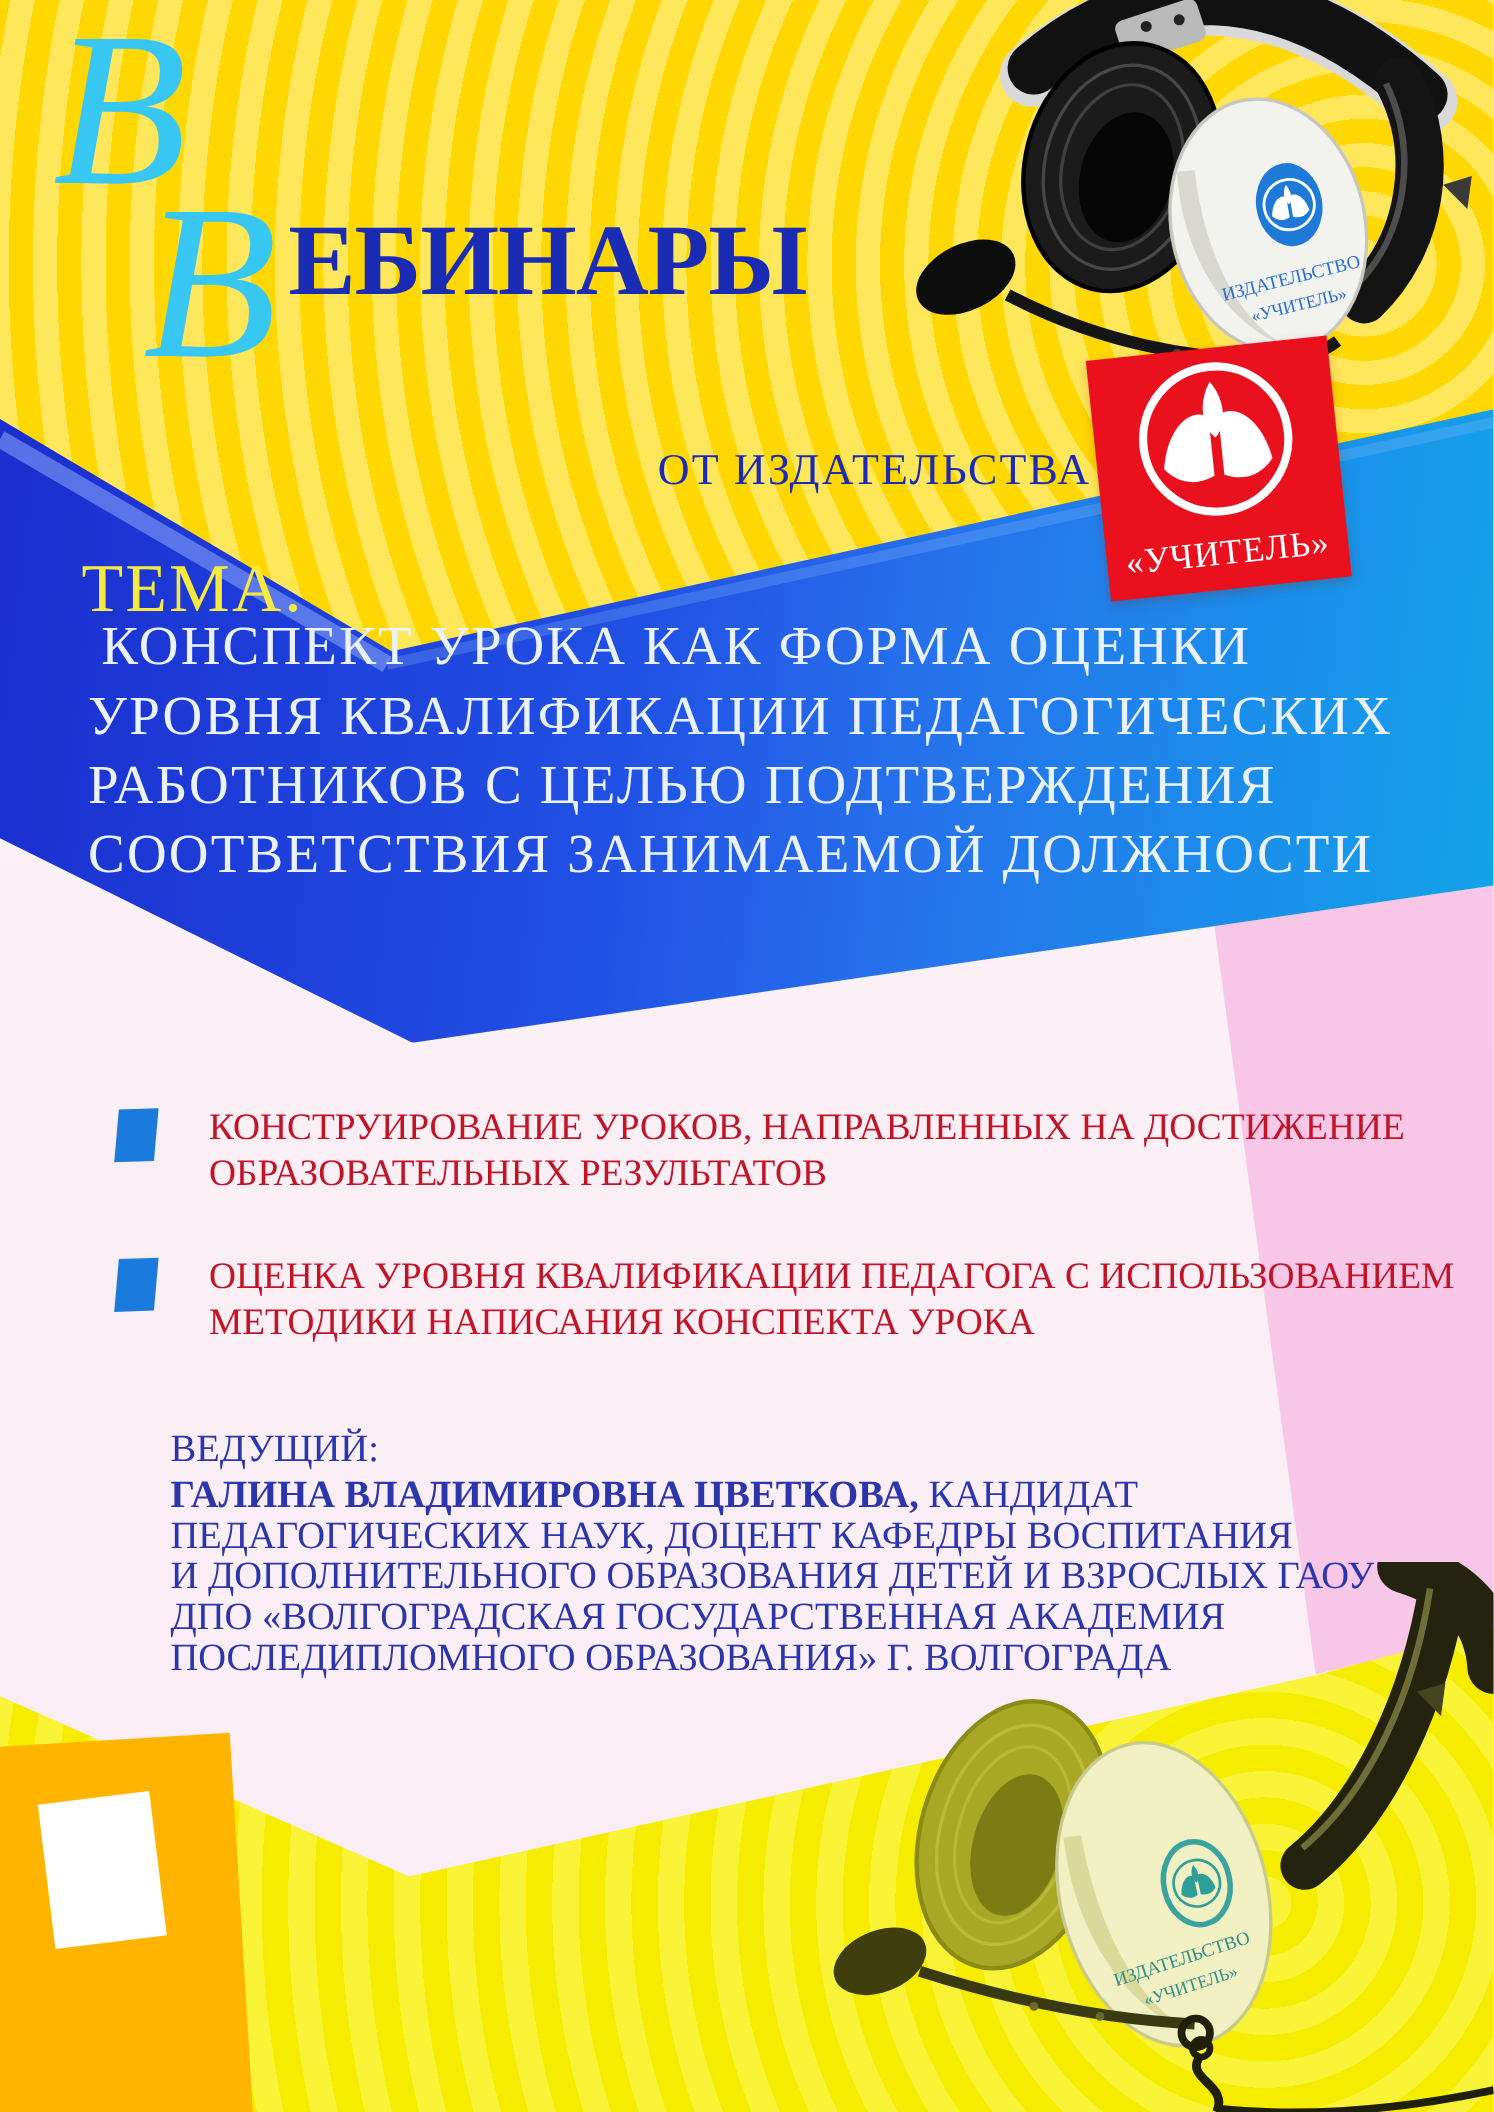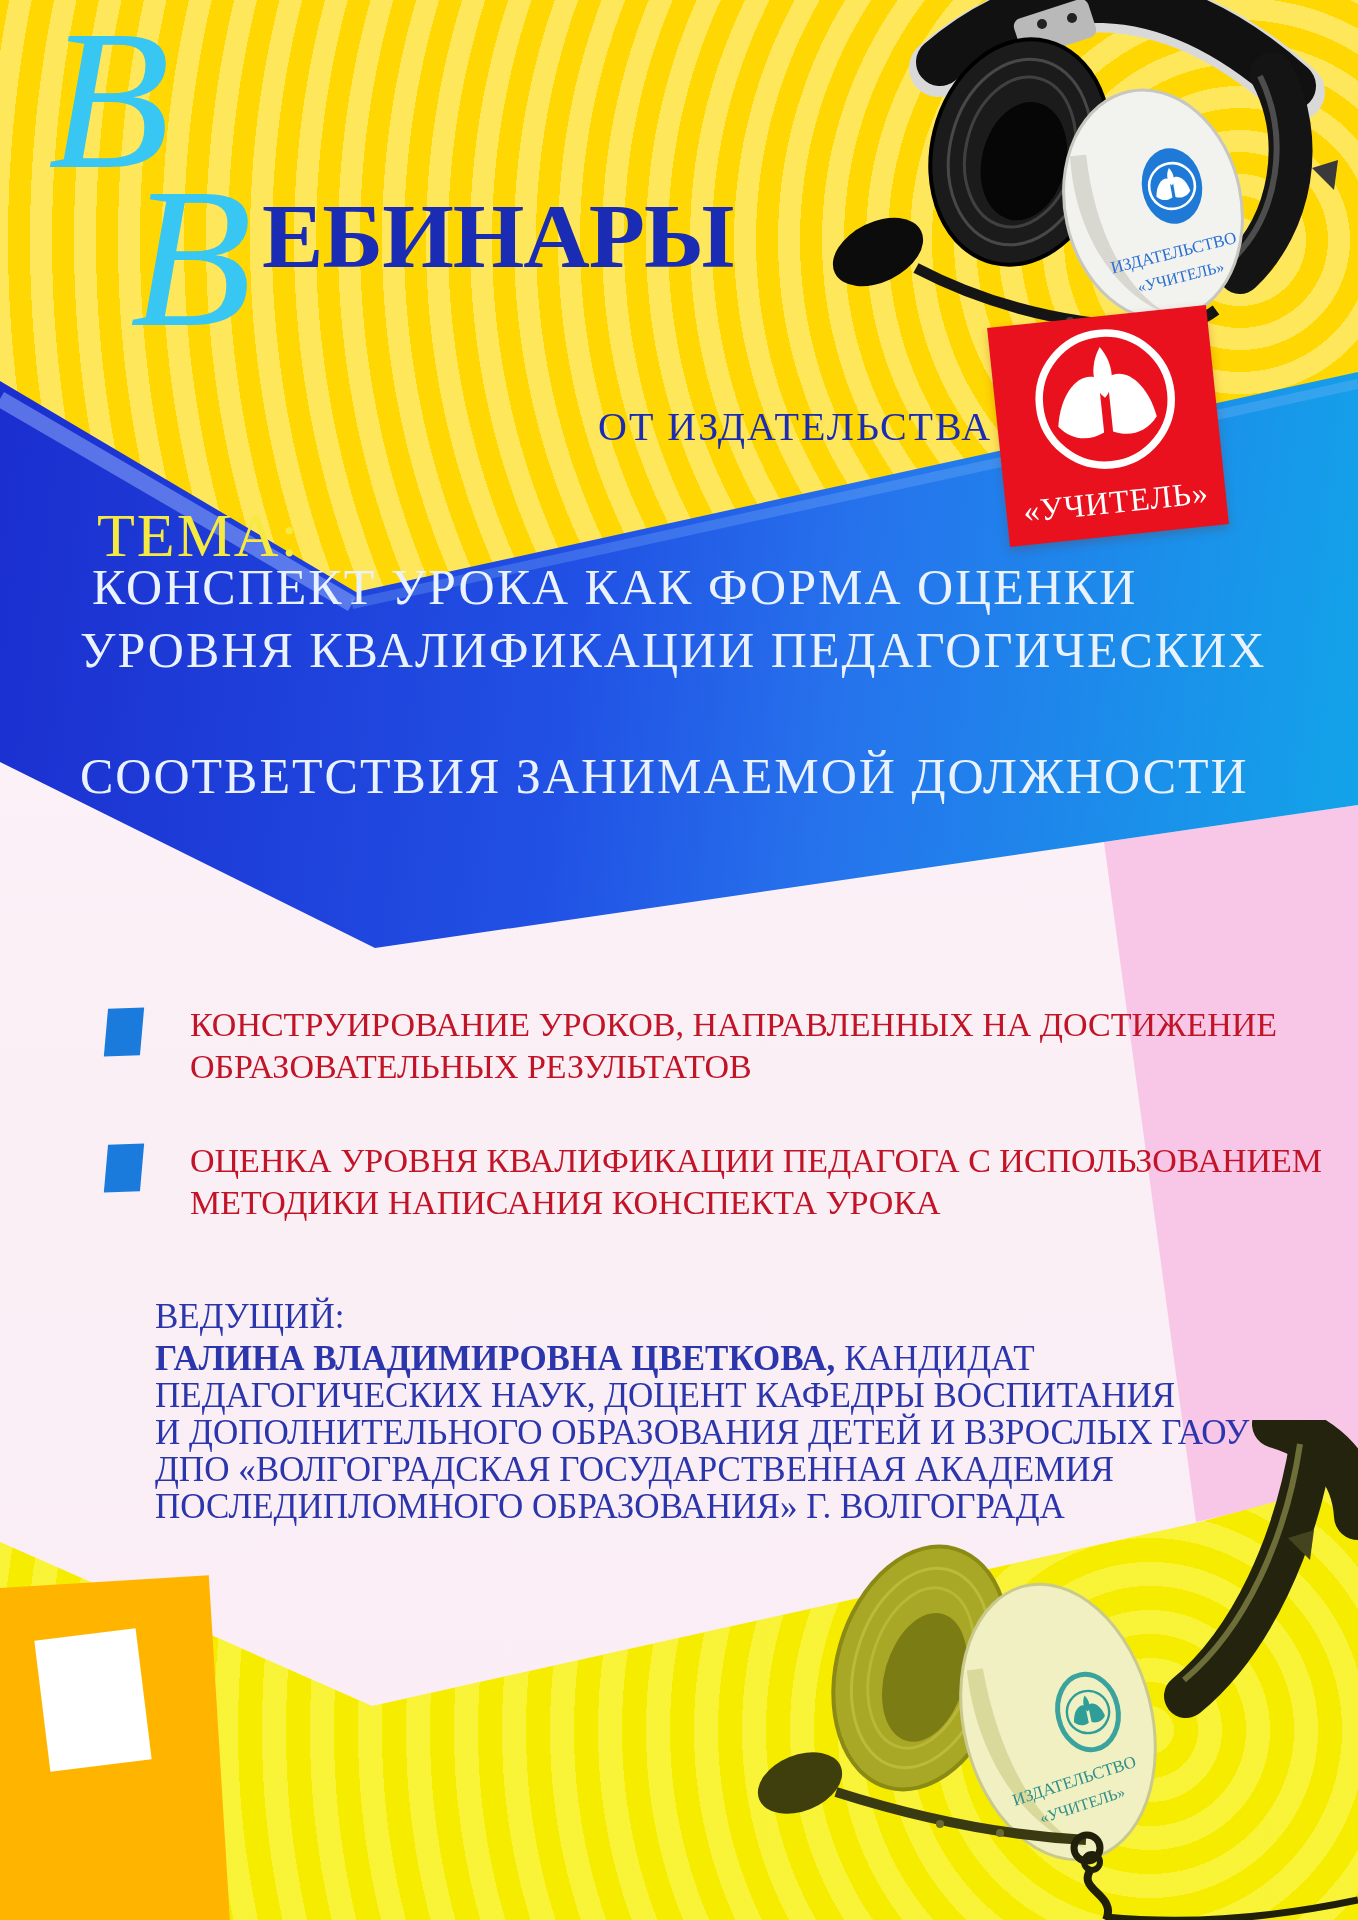--- a/index.html
+++ b/index.html
@@ -164,23 +164,24 @@
 
   <div class="abs logo">
     <svg width="150" height="150" style="position:absolute;left:35px;top:8px" viewBox="-50 -50 100 100">
       <g color="#ffffff">
           <use href="#emblem" x="-50" y="-50" width="100" height="100"></use>
         </g>
     </svg>
     <div class="logo-name">«УЧИТЕЛЬ»</div>
   </div>
 
-  <div class="abs tema" style="left:97px;top:500px">ТЕМА:</div>
+  <div class="abs tema" style="left:74px;top:500px">ТЕМА:</div>
   <div class="abs topic-line" style="left:92px;top:556px">КОНСПЕКТ УРОКА КАК ФОРМА ОЦЕНКИ</div>
   <div class="abs topic-line" style="left:80px;top:619px">УРОВНЯ КВАЛИФИКАЦИИ ПЕДАГОГИЧЕСКИХ</div>
+  <div class="abs topic-line" style="left:80px;top:682px">РАБОТНИКОВ С ЦЕЛЬЮ ПОДТВЕРЖДЕНИЯ</div>
   <div class="abs topic-line" style="left:80px;top:745px">СООТВЕТСТВИЯ ЗАНИМАЕМОЙ ДОЛЖНОСТИ</div>
 
   <div class="abs bullet-marker" style="left:106px;top:1008px"></div>
   <div class="abs bullet-text" style="left:190px;top:1004px">КОНСТРУИРОВАНИЕ УРОКОВ, НАПРАВЛЕННЫХ НА ДОСТИЖЕНИЕ</div>
   <div class="abs bullet-text" style="left:190px;top:1046px">ОБРАЗОВАТЕЛЬНЫХ РЕЗУЛЬТАТОВ</div>
 
   <div class="abs bullet-marker" style="left:106px;top:1144px"></div>
   <div class="abs bullet-text" style="left:190px;top:1140px">ОЦЕНКА УРОВНЯ КВАЛИФИКАЦИИ ПЕДАГОГА С ИСПОЛЬЗОВАНИЕМ</div>
   <div class="abs bullet-text" style="left:190px;top:1182px">МЕТОДИКИ НАПИСАНИЯ КОНСПЕКТА УРОКА</div>
 

